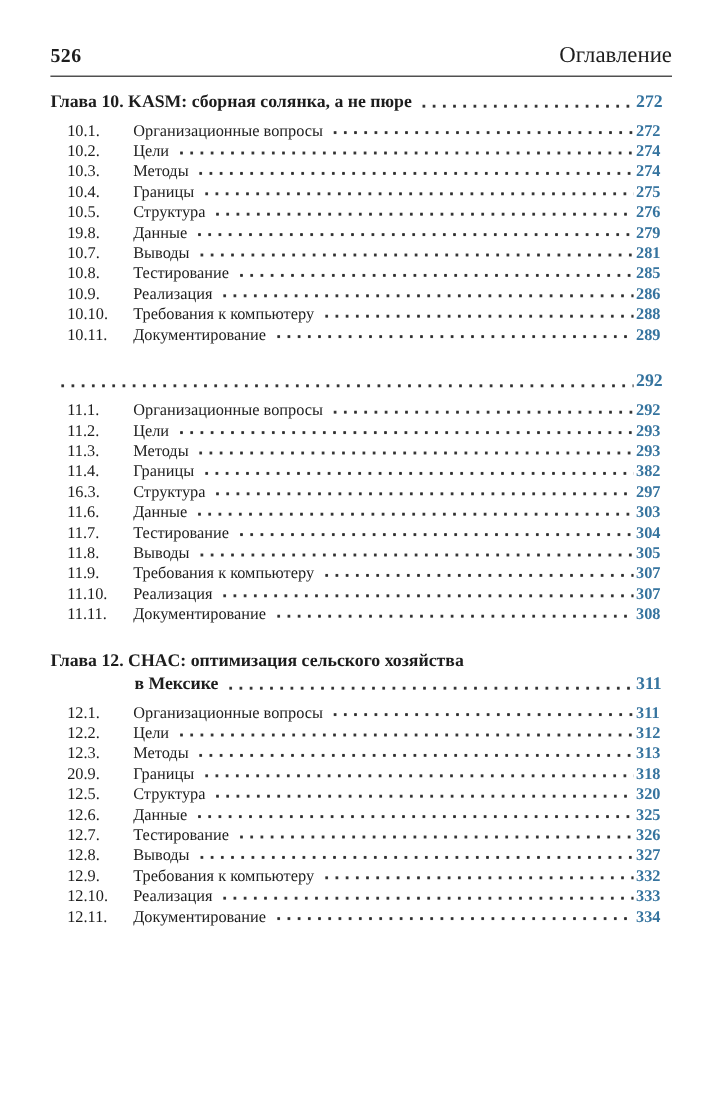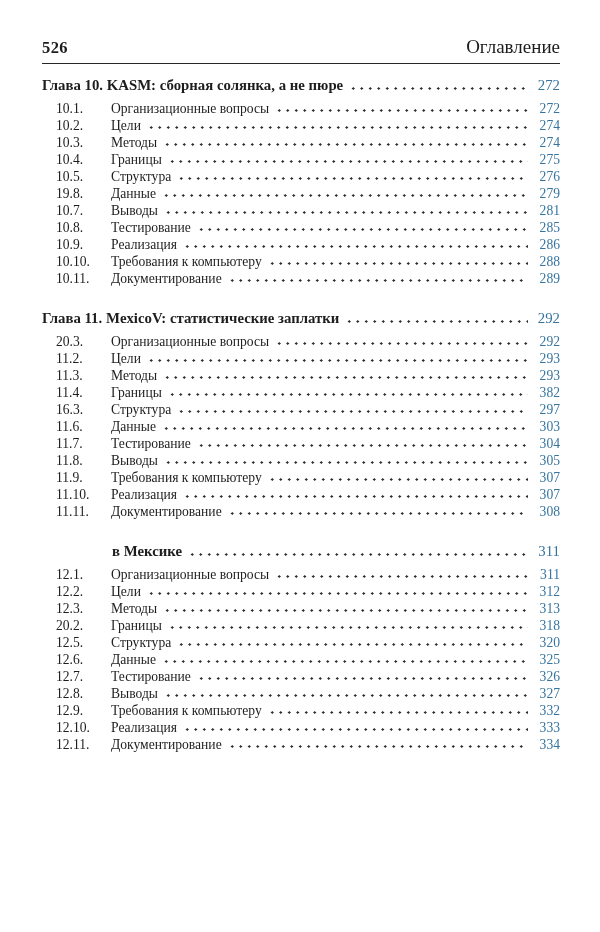--- a/index.html
+++ b/index.html
@@ -35,23 +35,23 @@
   .dots {
     flex:1 1 auto; min-width:10px;
     margin:0 2px 0 6px;
     align-self:stretch;
     background-image: radial-gradient(circle, #2e2e2e 1.05px, transparent 1.35px);
     background-size:8.5px 8.5px;
     background-repeat:repeat-x;
     background-position:0 calc(100% - 3px);
   }
   .pagenum {
-    flex:none; width:30px; text-align:right;
+    flex:none; width:30px; text-align:left;
     color:var(--accent, #36749f);
-    font-weight:normal;
+    font-weight:bold;
   }
 </style>
 </head>
 <body>
 
 <div class="page">
   <div class="header">
     <span class="pageno">526</span>
     <span class="running">Оглавление</span>
   </div>
@@ -124,26 +124,25 @@
         </div>
         <div class="toc-row item-row">
           <span class="num">10.11.</span>
           <span class="label">Документирование</span>
           <span class="dots"></span>
           <span class="pagenum">289</span>
         </div>
       </div>
       <div class="chapter-block">
         <div class="toc-row heading-row heading-last">
-          <span class="title">Глава 11. MexicoV: статистические заплатки</span>
           <span class="dots"></span>
           <span class="pagenum">292</span>
         </div>
         <div class="toc-row item-row">
-          <span class="num">20.3.</span>
+          <span class="num">11.1.</span>
           <span class="label">Организационные вопросы</span>
           <span class="dots"></span>
           <span class="pagenum">292</span>
         </div>
         <div class="toc-row item-row">
           <span class="num">11.2.</span>
           <span class="label">Цели</span>
           <span class="dots"></span>
           <span class="pagenum">293</span>
         </div>
@@ -196,20 +195,23 @@
           <span class="pagenum">307</span>
         </div>
         <div class="toc-row item-row">
           <span class="num">11.11.</span>
           <span class="label">Документирование</span>
           <span class="dots"></span>
           <span class="pagenum">308</span>
         </div>
       </div>
       <div class="chapter-block">
+        <div class="toc-row heading-row">
+          <span class="title">Глава 12. CHAC: оптимизация сельского хозяйства</span>
+        </div>
         <div class="toc-row heading-row wrap-indent heading-last">
           <span class="title">в Мексике</span>
           <span class="dots"></span>
           <span class="pagenum">311</span>
         </div>
         <div class="toc-row item-row">
           <span class="num">12.1.</span>
           <span class="label">Организационные вопросы</span>
           <span class="dots"></span>
           <span class="pagenum">311</span>
@@ -220,21 +222,21 @@
           <span class="dots"></span>
           <span class="pagenum">312</span>
         </div>
         <div class="toc-row item-row">
           <span class="num">12.3.</span>
           <span class="label">Методы</span>
           <span class="dots"></span>
           <span class="pagenum">313</span>
         </div>
         <div class="toc-row item-row">
-          <span class="num">20.2.</span>
+          <span class="num">20.9.</span>
           <span class="label">Границы</span>
           <span class="dots"></span>
           <span class="pagenum">318</span>
         </div>
         <div class="toc-row item-row">
           <span class="num">12.5.</span>
           <span class="label">Структура</span>
           <span class="dots"></span>
           <span class="pagenum">320</span>
         </div>

